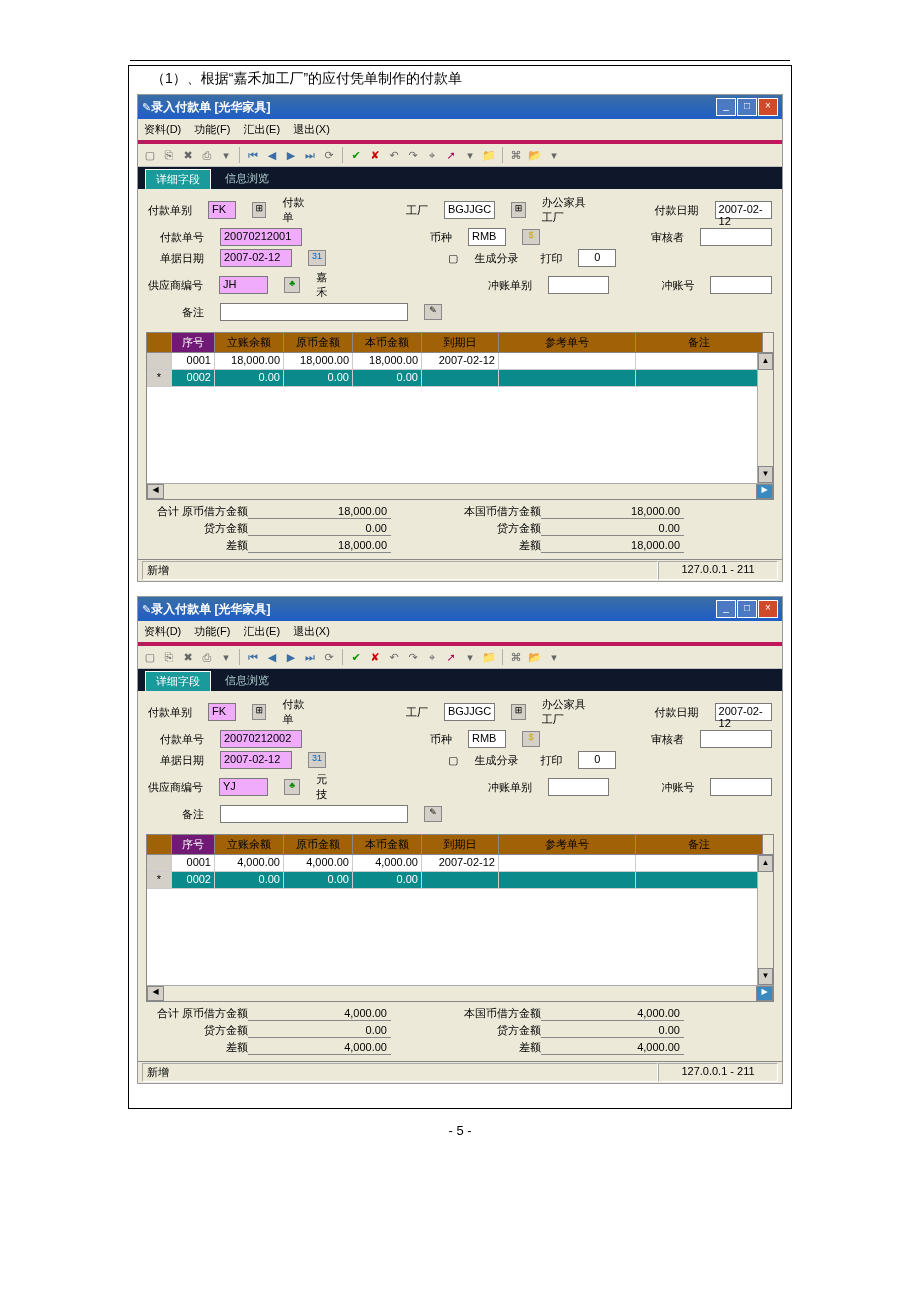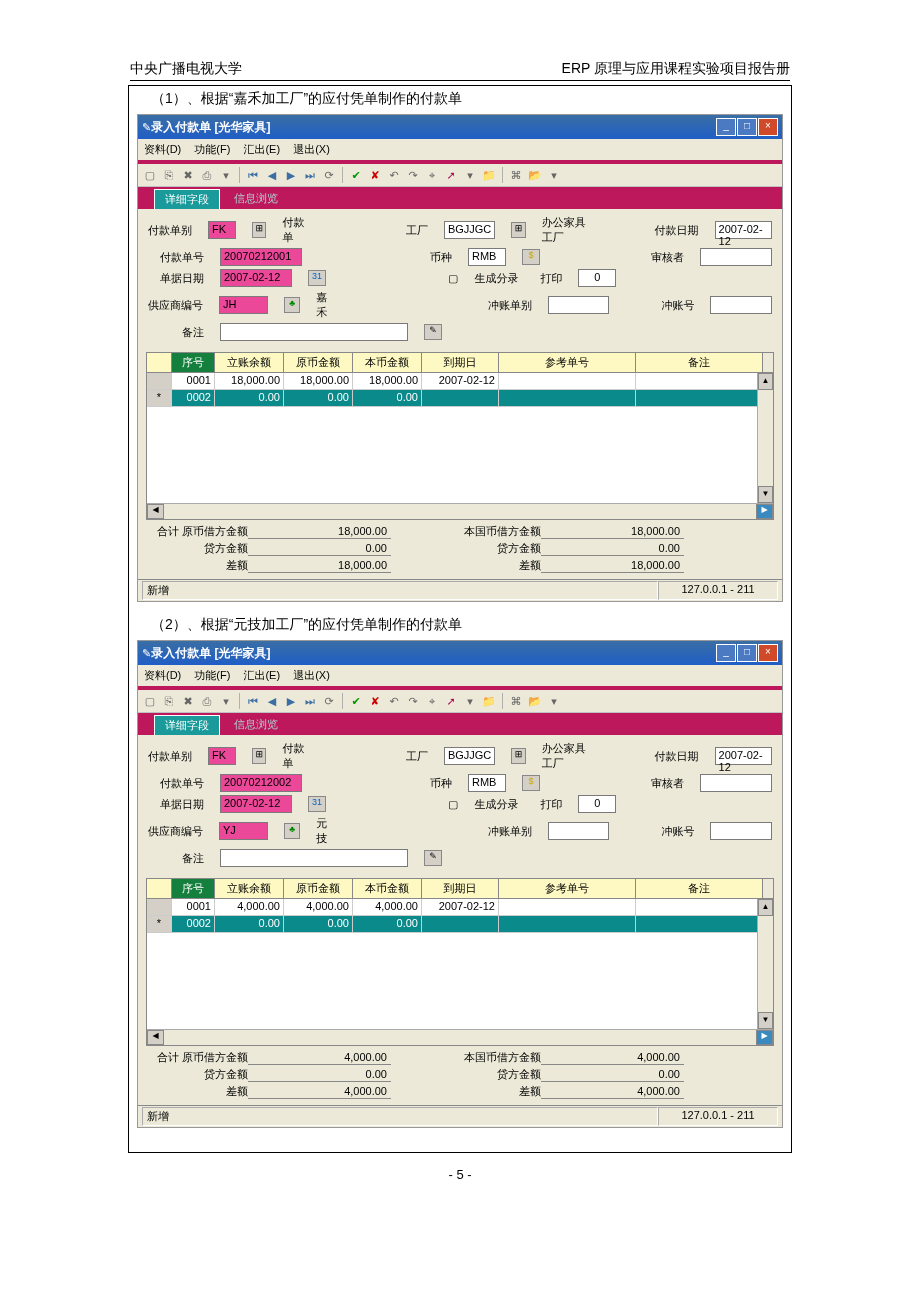--- a/index.html
+++ b/index.html
@@ -12,34 +12,34 @@
 .app{border:1px solid #999;background:#ece9d8;font-size:11px;margin-bottom:14px}
 .tbar{background:linear-gradient(#3a6ea5,#1f5ec6);color:#fff;display:flex;align-items:center;padding:2px 4px;height:20px}
 .tbar .ttl{flex:1;font-weight:bold;font-size:12px}
 .wbtn{width:18px;height:16px;margin-left:1px;border:1px solid #fff;text-align:center;line-height:14px;font-size:10px;background:#4b7ac2;cursor:pointer}
 .wbtn.cls{background:#d04a2a}
 .menu{background:#ece9d8;padding:3px 6px;border-bottom:4px solid #be185d}
 .menu span{margin-right:10px;cursor:pointer}
 .tbar2{background:#ece9d8;padding:3px 4px;border-bottom:1px solid #c0c0c0;display:flex;align-items:center;gap:3px}
 .ic{width:16px;height:16px;display:inline-flex;align-items:center;justify-content:center;font-size:11px;color:#666;cursor:pointer}
 .sep{width:1px;height:16px;background:#b0b0b0;margin:0 2px}
-.tabs{background:#be185d;padding:2px 16px 0;display:flex;gap:4px}
+.tabs{background:#0f172a;padding:2px 7px 0;display:flex;gap:4px}
 .tab{padding:2px 10px;font-size:11px;color:#fff;cursor:pointer}
 .tab.act{background:#1a9a9a;border:1px solid #fff;border-bottom:none}
 .tab.ina{color:#b0d0d0}
 .frm{background:#ece9d8;padding:6px 10px}
 .frow{display:flex;align-items:center;margin-bottom:3px;gap:16px}
 .lbl{text-align:right;font-size:11px;white-space:nowrap}
-.fld{background:#ec4899;border:1px solid #7a7a7a;padding:1px 3px;font-size:11px;height:14px;display:inline-block}
+.fld{background:#f0abfc;border:1px solid #7a7a7a;padding:1px 3px;font-size:11px;height:14px;display:inline-block}
 .ro{background:#fff}
 .btn-ic{width:16px;height:14px;border:1px solid #888;background:#d4d0c8;font-size:9px;text-align:center;cursor:pointer}
 .grid{background:#fff;border:1px solid #888;margin:2px 8px 0}
 .ghdr{display:flex;background:#ece9d8;border-bottom:1px solid #888}
-.ghdr>div{border-right:1px solid #888;padding:2px 3px;font-size:11px;text-align:center;background:#fef9c3}
-.ghdr>div.sel{background:#15803d;color:#fff}
+.ghdr>div{border-right:1px solid #888;padding:2px 3px;font-size:11px;text-align:center;background:#a16207}
+.ghdr>div.sel{background:#701a75;color:#fff}
 .grow{display:flex;border-bottom:1px solid #ccc;font-size:11px}
 .grow>div{border-right:1px solid #ccc;padding:1px 3px;text-align:right;height:14px;overflow:hidden}
 .grow.sel{background:#0a8a8a;color:#fff}
 .grow.sel>div:first-child{background:#d4d0c8;color:#000}
 .gbody{height:130px;background:#fff;position:relative;overflow:hidden}
 .vscroll{position:absolute;right:0;top:0;width:15px;bottom:0;background:#ece9d8;border-left:1px solid #aaa}
 .vscroll .up,.vscroll .dn{height:15px;background:#d4d0c8;border:1px solid #888;text-align:center;font-size:8px;line-height:13px;cursor:pointer}
 .vscroll .dn{position:absolute;bottom:0;left:0;right:0}
 .hscroll{display:flex;background:#ece9d8;height:15px;border-top:1px solid #aaa}
 .hscroll .lf,.hscroll .rt{width:15px;background:#d4d0c8;border:1px solid #888;text-align:center;font-size:8px;cursor:pointer}
@@ -52,24 +52,20 @@
 .sbar{background:#ece9d8;border-top:1px solid #888;display:flex;padding:1px 4px;font-size:11px}
 .sbar .l{flex:1;border:1px inset #fff;padding:1px 4px}
 .sbar .r{width:110px;border:1px inset #fff;padding:1px 4px;text-align:center}
 .pgnum{text-align:center;font-size:13px;margin-top:14px}
 .c1{width:18px}.c2{width:36px}.c3{width:62px}.c4{width:62px}.c5{width:62px}.c6{width:70px}.c7{width:130px}.c8{width:120px}
 </style>
 </head>
 <body>
 
 <div class="page">
- <div class="header">
-  <span>中央广播电视大学</span>
-  <span>ERP 原理与应用课程实验项目报告册</span>
- </div>
  <div class="hr"></div>
  <div class="content">
   <div class="sub">（1）、根据“嘉禾加工厂”的应付凭单制作的付款单</div>
 
   <div class="app">
    <div class="tbar">
     <span>✎</span>
     <span class="ttl">录入付款单 [光华家具]</span>
     <span class="wbtn">_</span>
     <span class="wbtn">□</span>
@@ -230,21 +226,20 @@
             <span class="tl">差额</span>
             <span class="tv">18,000.00</span>
           </div>
    </div>
    <div class="sbar">
           <span class="l">新增</span>
           <span class="r">127.0.0.1 - 211</span>
         </div>
   </div>
 
-  <div class="sub">（2）、根据“元技加工厂”的应付凭单制作的付款单</div>
 
   <div class="app">
    <div class="tbar">
     <span>✎</span>
     <span class="ttl">录入付款单 [光华家具]</span>
     <span class="wbtn">_</span>
     <span class="wbtn">□</span>
     <span class="wbtn cls">×</span>
    </div>
    <div class="menu">

